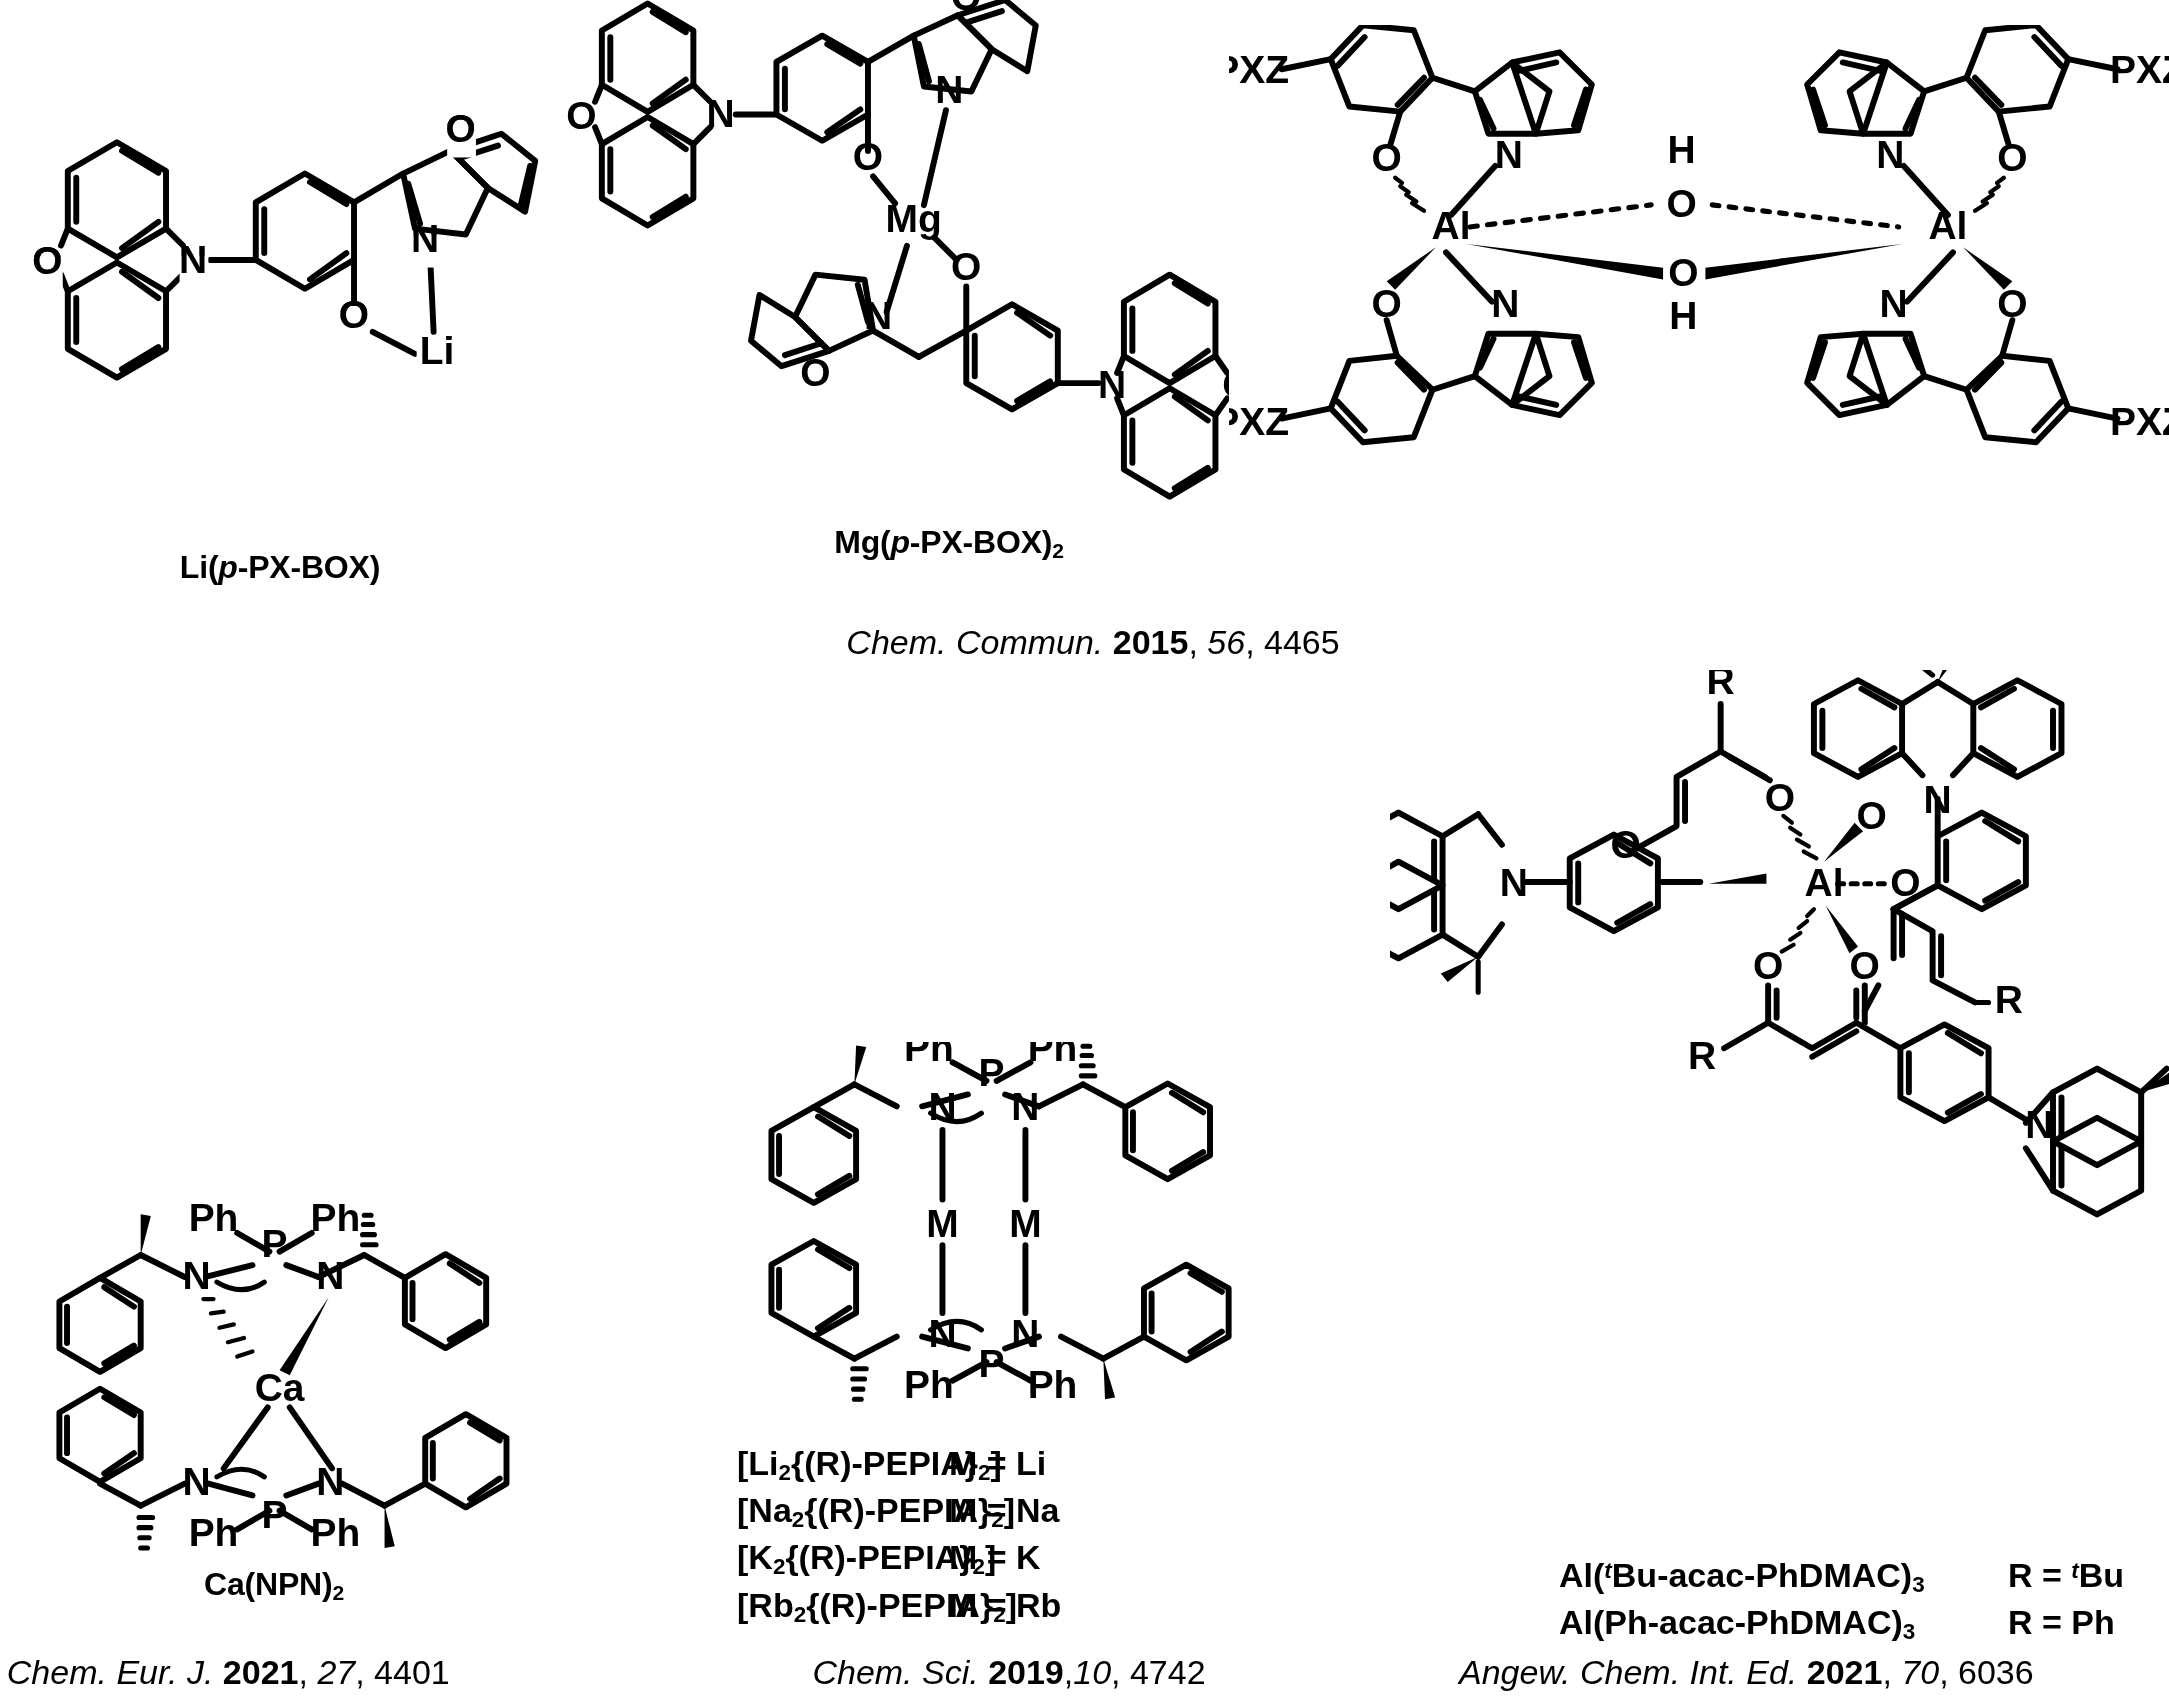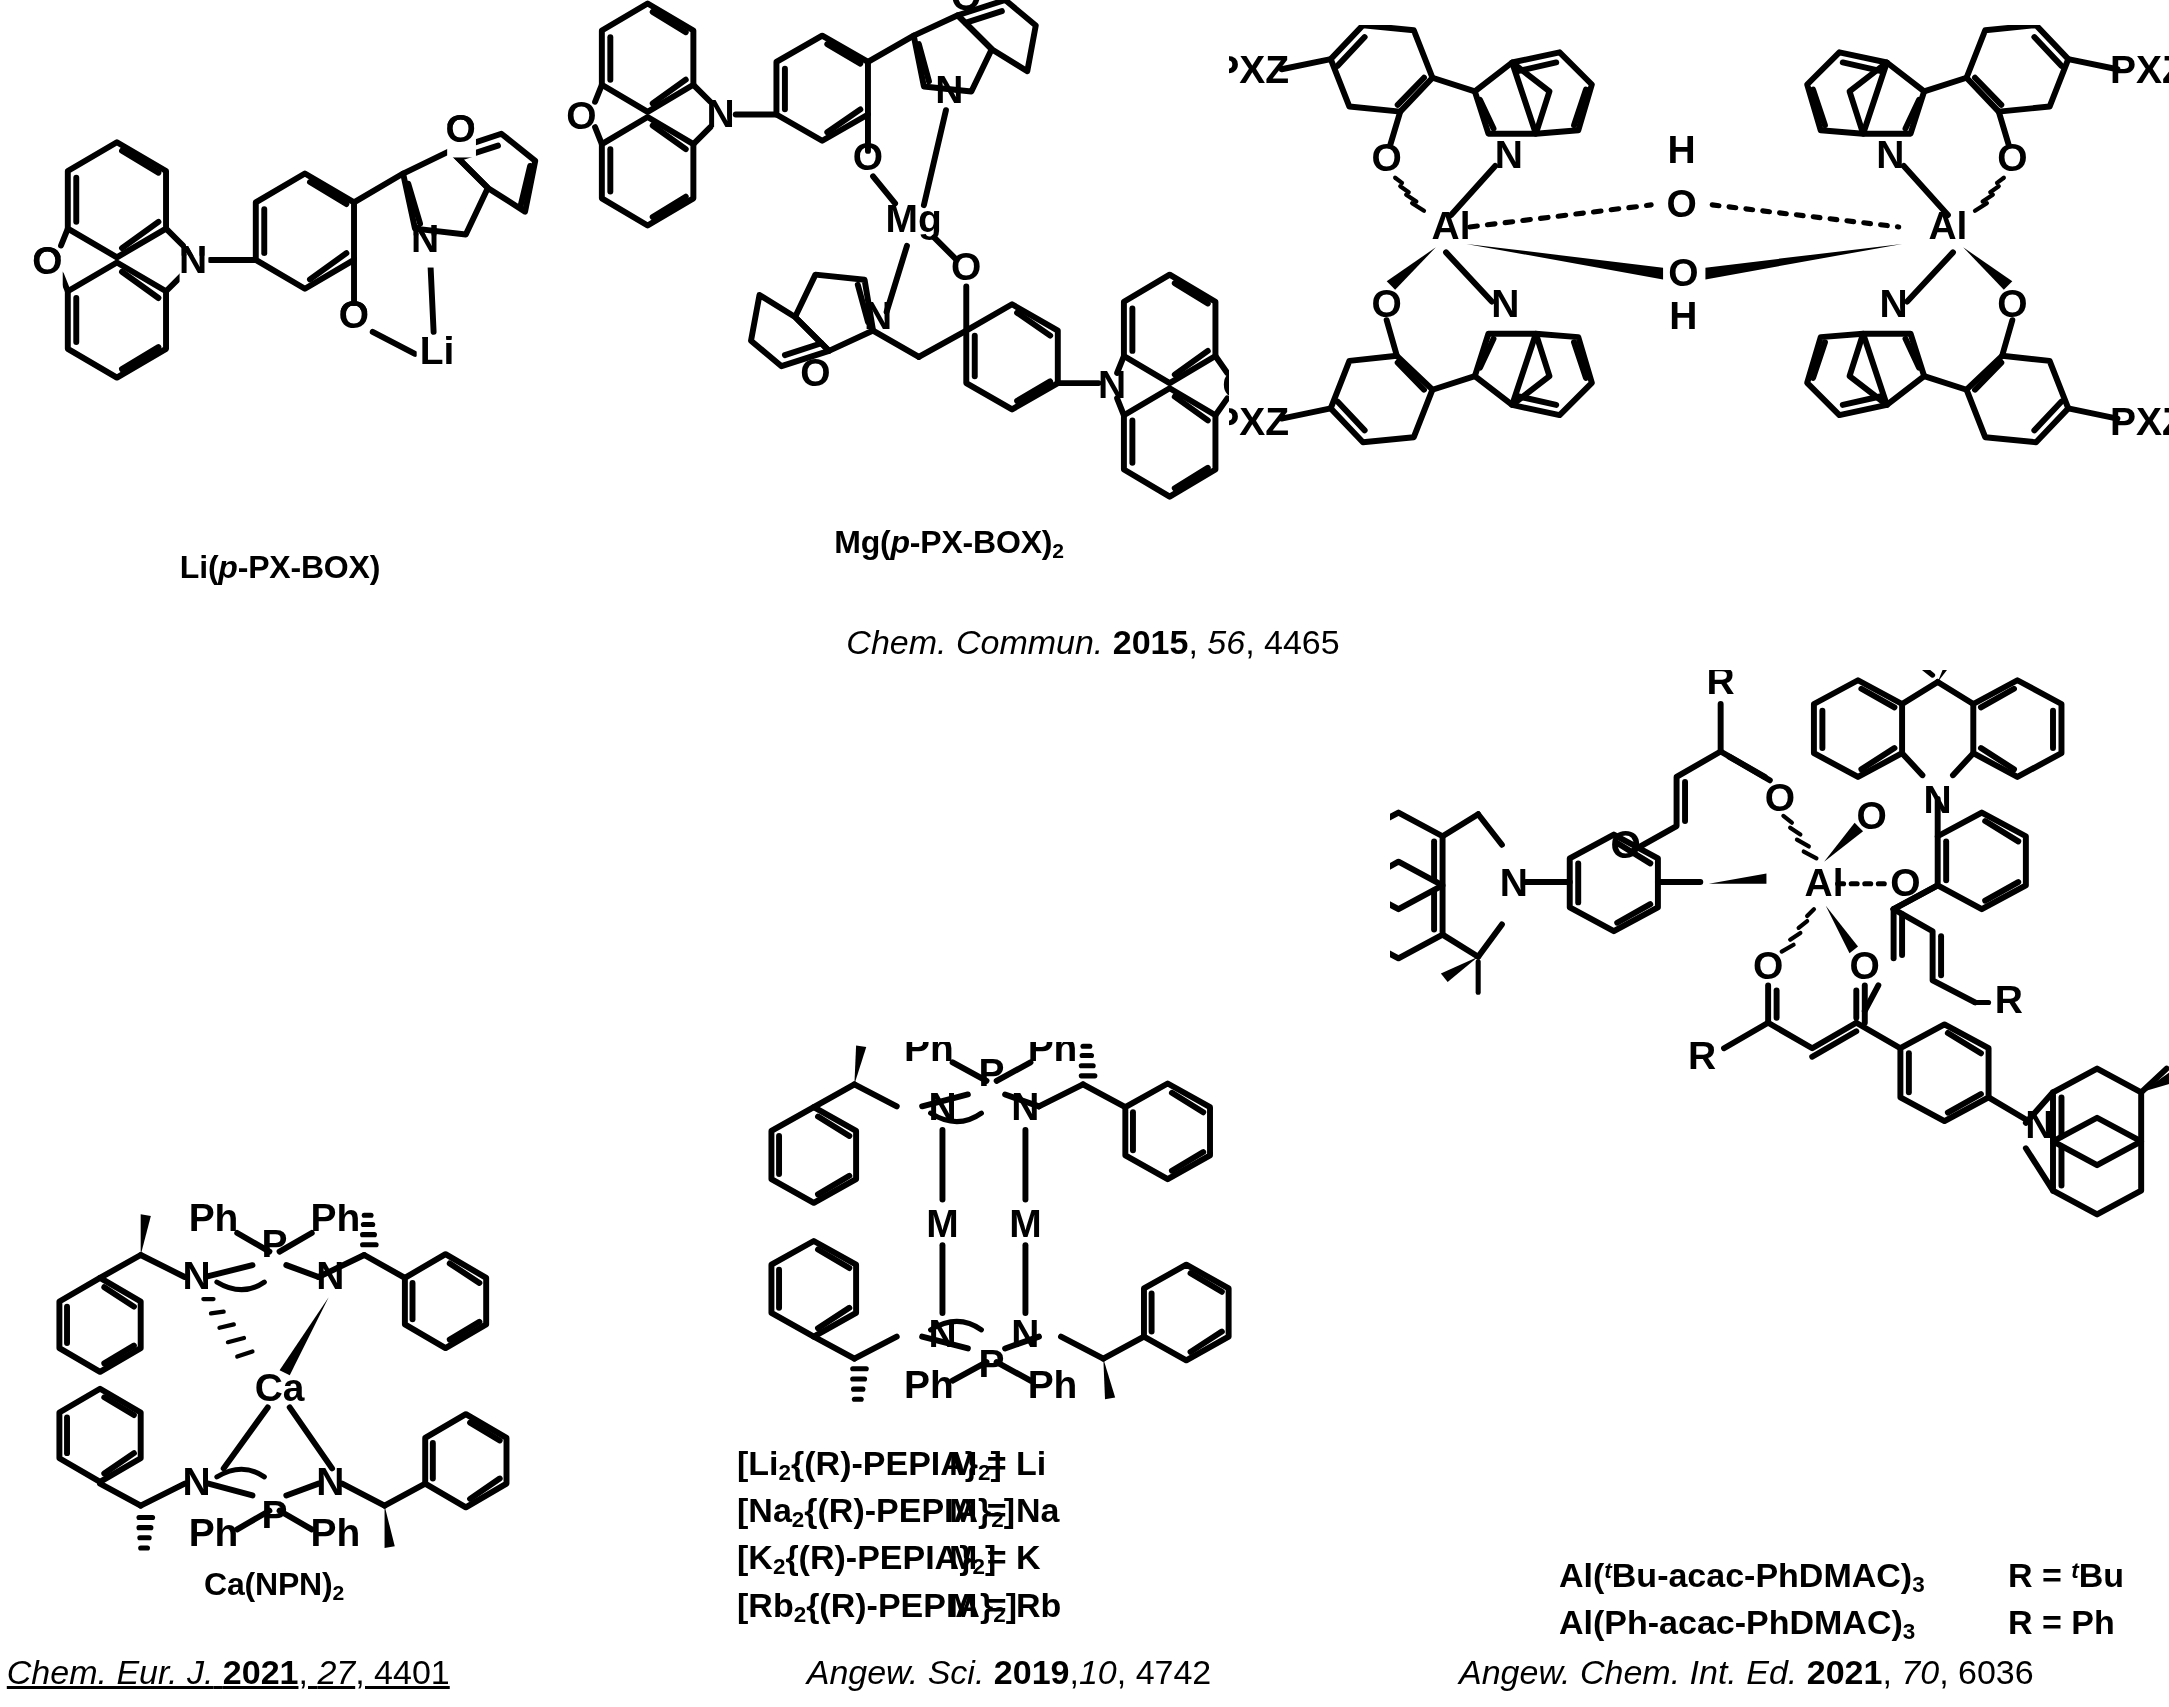--- a/index.html
+++ b/index.html
@@ -458,21 +458,21 @@
         <text x="212" y="404">Ph</text>
         <text x="356" y="404">Ph</text>
       </g>
     </svg>
   </div>
 
   <div class="cmp-label center" style="left:251px; top:1564px;margin-left:23px;">
     <span>Ca(NPN)<sub>2</sub></span>
   </div>
 
-  <div class="citation" style="left:6.8px; top:1653px;text-decoration:underline;">
+  <div class="citation" style="left:6.8px; top:1653px;">
     <span><i>Chem. Eur. J.</i> <b>2021</b><span class="plain">, </span><i>27</i><span class="plain">, 4401</span></span>
   </div>
 
   <div class="panel" style="left:746px; top:1042px;">
     <svg class="struct-svg" width="525" height="381" viewBox="0 0 620 450" xmlns="http://www.w3.org/2000/svg">
       <g stroke="#000" stroke-width="7" fill="none" stroke-linecap="round" stroke-linejoin="round">
 
         <polygon points="30,105 30,162 80,190 130,162 130,105 80,77"></polygon>
         <line x1="39" y1="111" x2="39" y2="156"></line>
         <line x1="85" y1="180" x2="122" y2="158"></line>
@@ -559,21 +559,21 @@
     </span>
     <span class="row">
       <span class="mcol">[K<sub>2</sub>{(R)-PEPIA}<sub>2</sub>]</span><span>M = K</span>
     </span>
     <span class="row">
       <span class="mcol">[Rb<sub>2</sub>{(R)-PEPIA}<sub>2</sub>]</span><span>M = Rb</span>
     </span>
   </div>
 
   <div class="citation center" style="left:1009px; top:1653px;">
-    <span><i>Angew. Sci.</i> <b>2019</b><span class="plain">,</span><i>10</i><span class="plain">, 4742</span></span>
+    <span><i>Chem. Sci.</i> <b>2019</b><span class="plain">,</span><i>10</i><span class="plain">, 4742</span></span>
   </div>
 
   <div class="panel" style="left:1390px; top:670px;">
     <svg class="struct-svg" width="780" height="848" viewBox="0 0 920 1000" xmlns="http://www.w3.org/2000/svg">
       <g stroke="#000" stroke-width="7" fill="none" stroke-linecap="round" stroke-linejoin="round">
 
         <polygon points="500,98 500,40 552,12 604,40 604,98 552,126"></polygon>
         <line x1="510" y1="92" x2="510" y2="48"></line>
         <line x1="556" y1="22" x2="595" y2="44"></line>
         <line x1="595" y1="92" x2="556" y2="117"></line>

